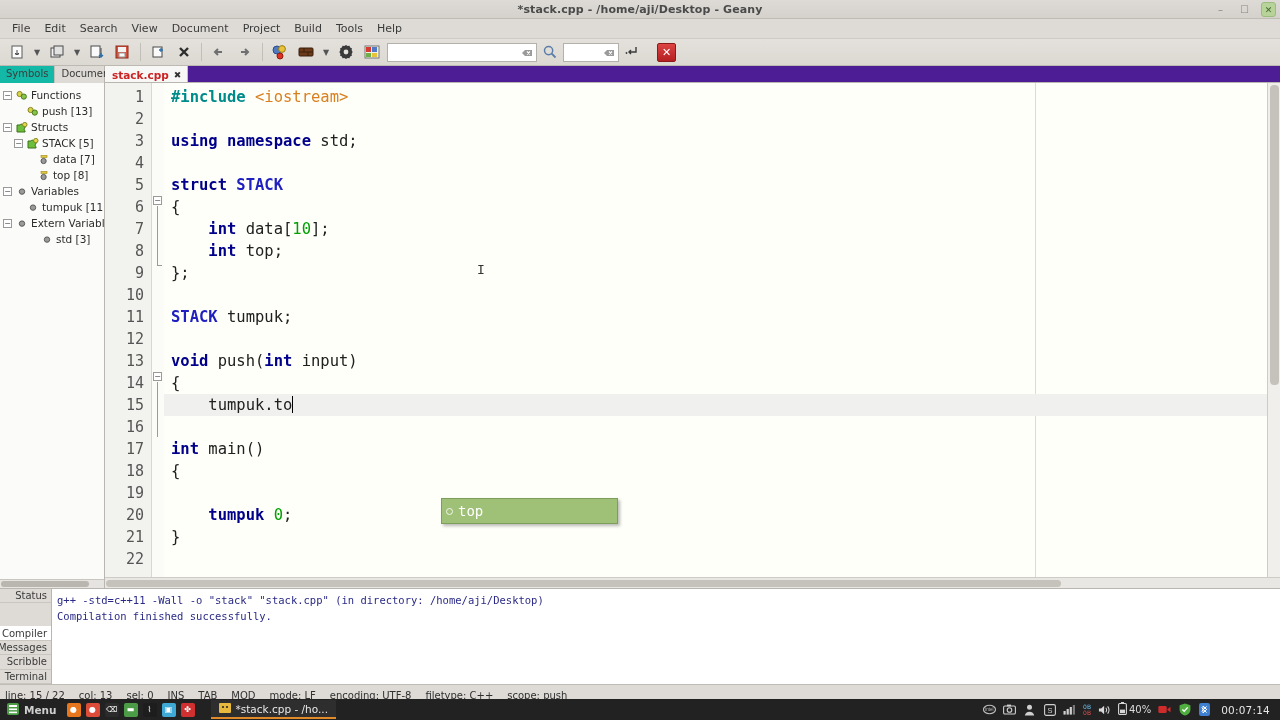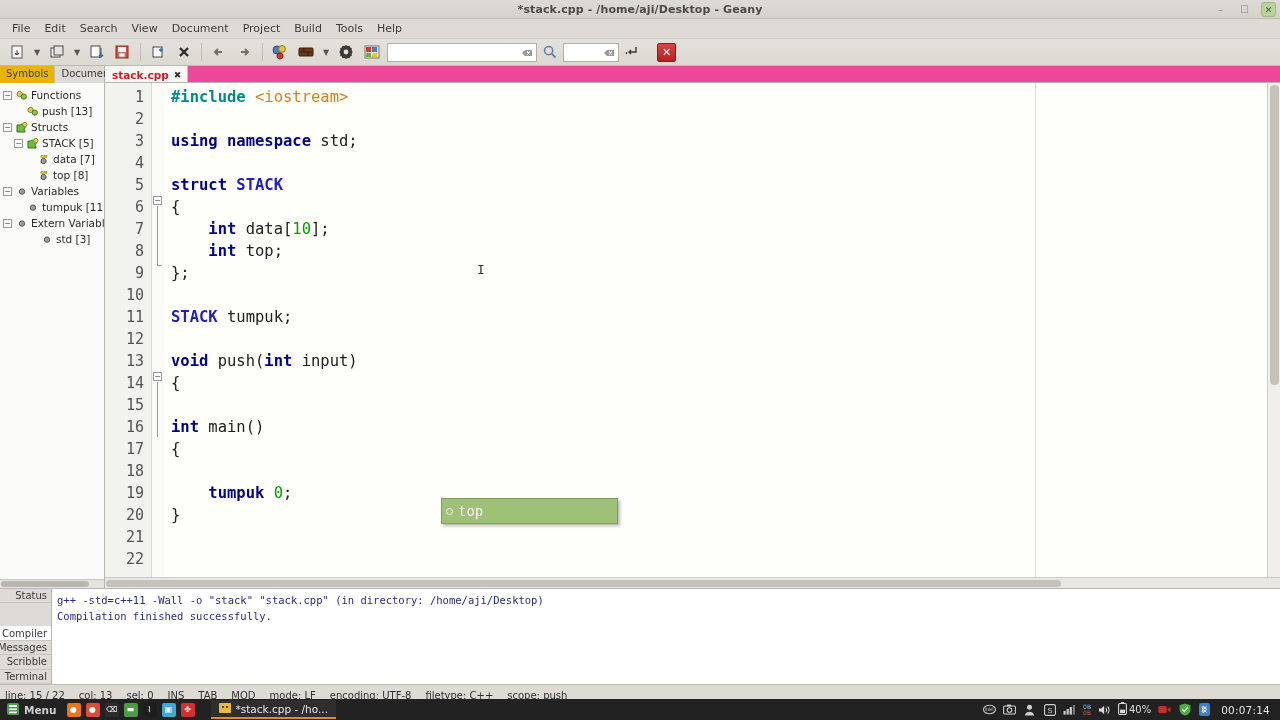--- a/index.html
+++ b/index.html
@@ -54,37 +54,37 @@
 
   
   .main { display:flex; height:522px; background:#dedbd6; }
 
   
   .sidebar { width:105px; background:#f2f1ef; display:flex; flex-direction:column;
              border-right:1px solid #b9b6b0;}
   .side-tabs { height:17px; display:flex; background:#dedbd6; }
   .side-tab { padding:2px 6px 1px 6px; font-size:10px; color:#3b3b3b;
               border-right:1px solid #c3c0ba;}
-  .side-tab.active { background:#eab308; }
+  .side-tab.active { background:#14b8a6; }
   .tree { flex:1; padding-top:4px; background:#fbfbfa; overflow:hidden; }
   .trow { height:16px; display:flex; align-items:center; font-size:10.5px;
           color:#2c2c2c; white-space:nowrap; }
   .texp { width:9px;height:9px;border:1px solid #9a9a9a;background:#fff;
           font-size:8px;line-height:7px;text-align:center;color:#555;
           margin-right:3px; flex:0 0 auto;}
   .tspace { width:12px; flex:0 0 auto;}
   .ticon { width:13px;height:12px;margin-right:3px;flex:0 0 auto;display:flex;
            align-items:center;justify-content:center;}
   .side-scroll { height:9px; background:#e6e4e0; border-top:1px solid #c9c6c0; position:relative;}
   .side-scroll .thumb { position:absolute; left:1px; top:1px; width:88px; height:6px;
                         background:#b9b6b0; border-radius:3px;}
 
   
   .editor-wrap { flex:1; display:flex; flex-direction:column; min-width:0;}
-  .nb-tabs { height:17px; background:#ec4899; display:flex; align-items:stretch;
+  .nb-tabs { height:17px; background:#4c1d95; display:flex; align-items:stretch;
              border-bottom:1px solid #b9b6b0;}
   .nb-tab { background:#f7f7f6; padding:1px 6px 0 7px; display:flex; align-items:center;
             gap:5px; border-right:1px solid #c3c0ba; font-size:10.5px;}
   .nb-tab .name { color:#cc2222; font-weight:bold; }
   .nb-tab .x { color:#333; font-size:9px; font-weight:bold;}
   .code-area { flex:1; display:flex; background:#fffffa; position:relative; overflow:hidden;}
   .gutter { width:47px; background:#f2f2ee; text-align:right;
             padding-right:7px; padding-top:3px;
             font-family:"DejaVu Sans Mono","Liberation Mono",monospace;
             font-size:15px; color:#555; line-height:22px;
@@ -474,20 +474,21 @@
             <div class="ln"><span class="kw">struct</span> <span class="typ">STACK</span> </div>
             <div class="ln">{</div>
             <div class="ln">    <span class="kw">int</span> data[<span class="num">10</span>];</div>
             <div class="ln">    <span class="kw">int</span> top;</div>
             <div class="ln">};</div>
             <div class="ln">&nbsp;</div>
             <div class="ln"><span class="typ">STACK</span> tumpuk;</div>
             <div class="ln">&nbsp;</div>
             <div class="ln"><span class="kw">void</span> push(<span class="kw">int</span> input)</div>
             <div class="ln">{</div>
+            <div class="ln cur">    tumpuk.to<span class="caret"></span></div>
             <div class="ln">&nbsp;</div>
             <div class="ln"><span class="kw">int</span> main()</div>
             <div class="ln">{</div>
             <div class="ln">&nbsp;</div>
             <div class="ln">    <span class="kw">tumpuk</span> <span class="num">0</span>;</div>
             <div class="ln">}</div>
             <div class="ln">&nbsp;</div>
           </div>
         <div class="v-scrollbar">
           <div class="thumb"></div>

